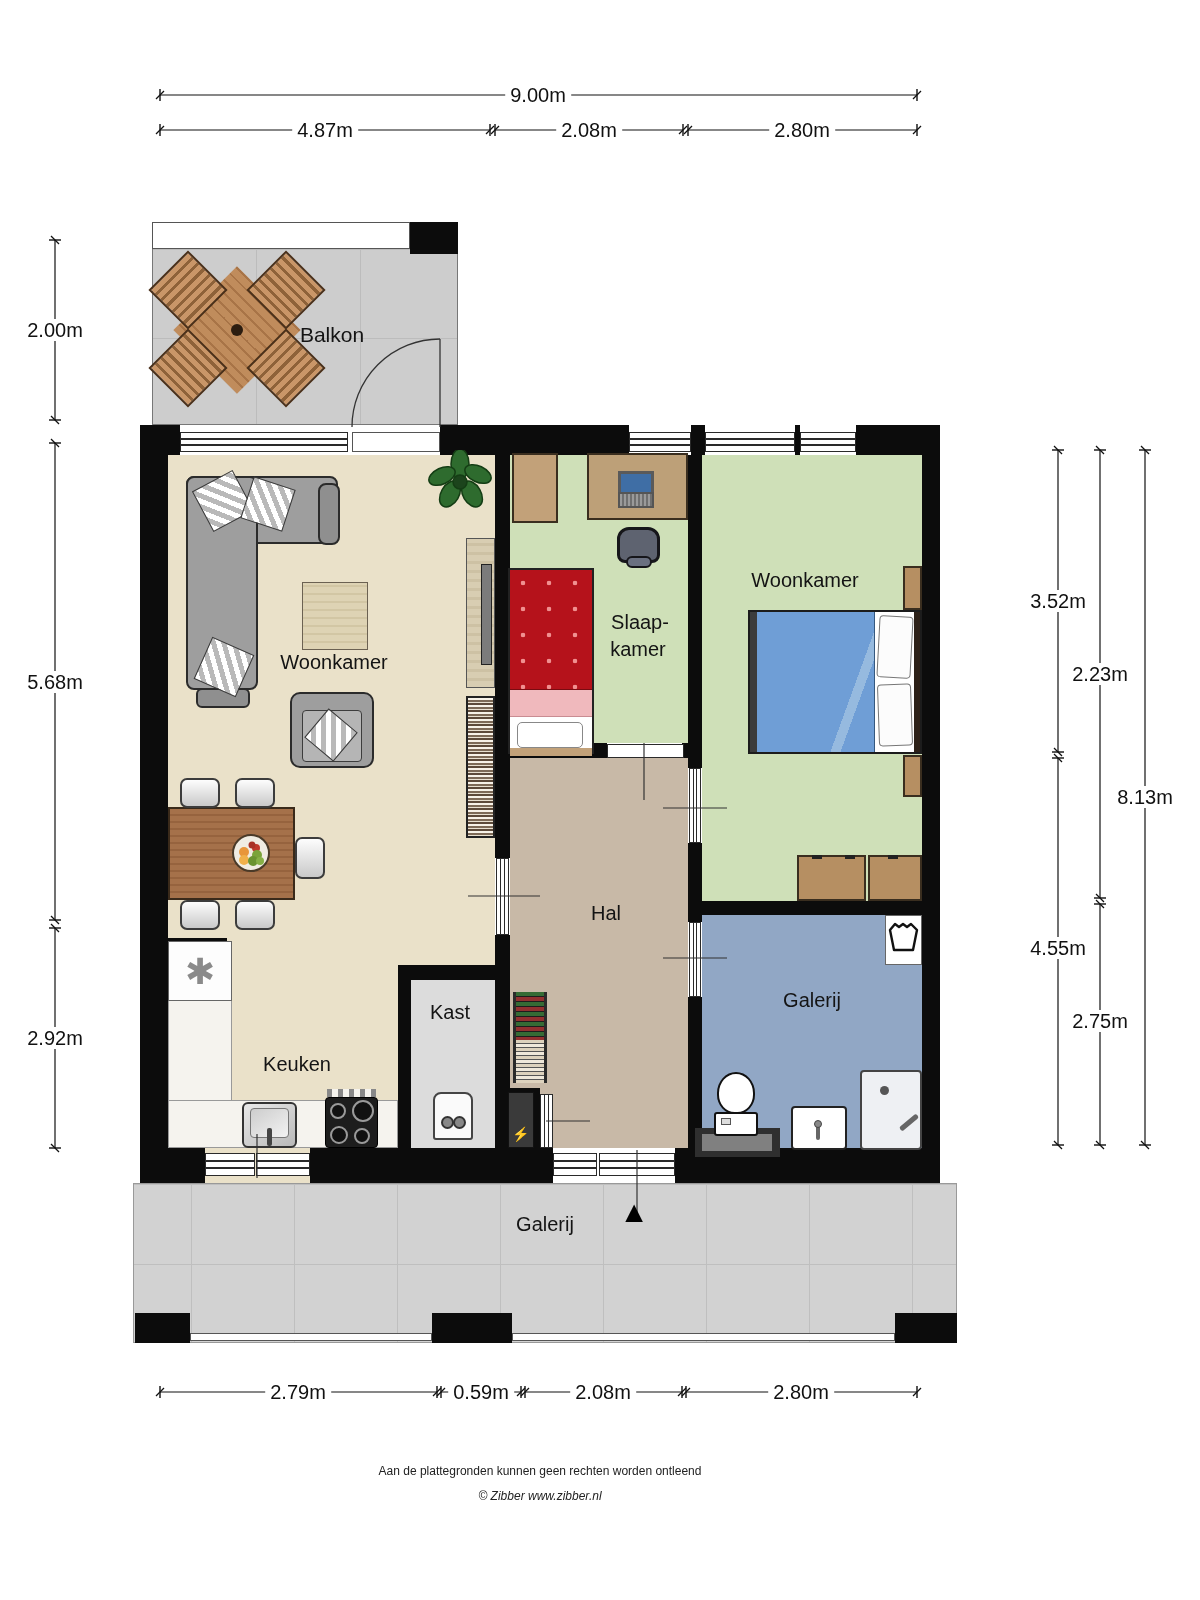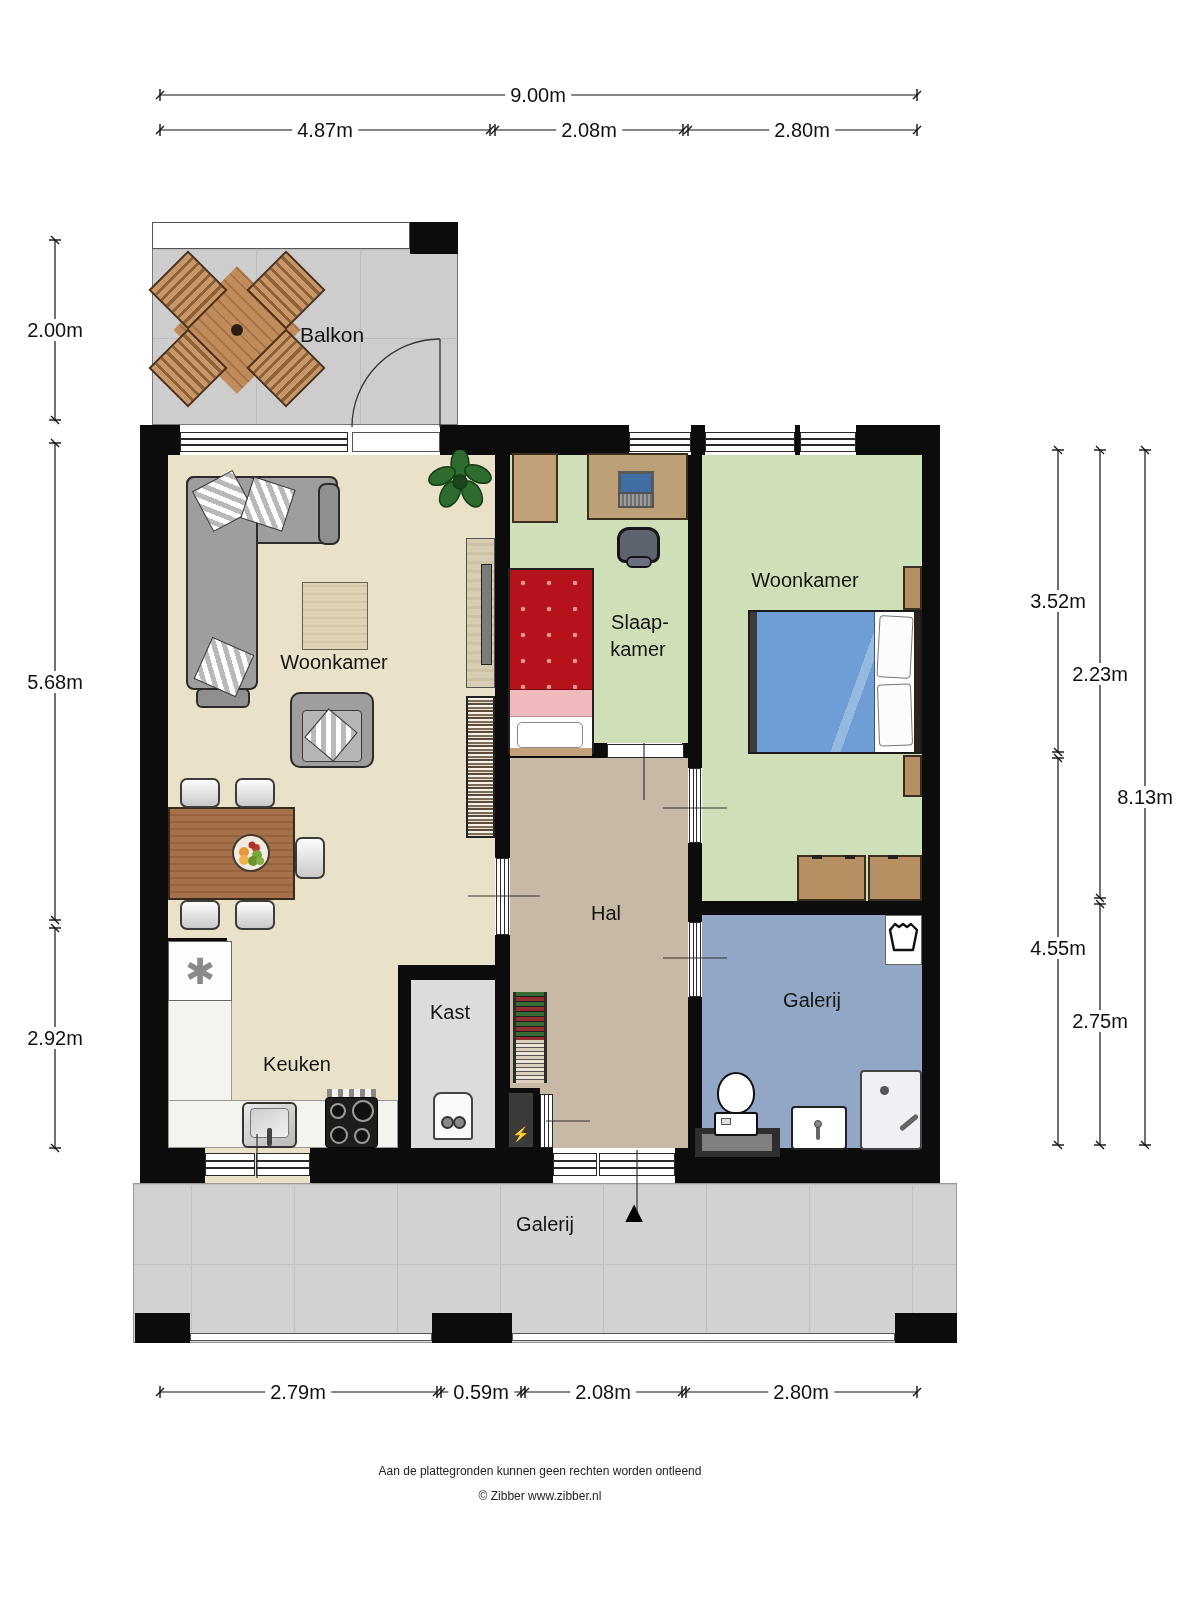--- a/index.html
+++ b/index.html
@@ -276,15 +276,15 @@
   <span class="dim" style="left:1058px;top:948px;">4.55m</span>
   <span class="dim" style="left:1100px;top:674px;">2.23m</span>
   <span class="dim" style="left:1100px;top:1021px;">2.75m</span>
   <span class="dim" style="left:1145px;top:797px;">8.13m</span>
   <span class="dim" style="left:298px;top:1392px;">2.79m</span>
   <span class="dim" style="left:481px;top:1392px;">0.59m</span>
   <span class="dim" style="left:603px;top:1392px;">2.08m</span>
   <span class="dim" style="left:801px;top:1392px;">2.80m</span>
 
   <span class="small-txt" style="left:540px;top:1464px;">Aan de plattegronden kunnen geen rechten worden ontleend</span>
-  <span class="small-txt" style="left:540px;top:1489px;">© Zibber www.zibber.nl</span>
+  <span class="small-txt" style="left:540px;top:1489px;font-style:italic;">© Zibber www.zibber.nl</span>
 
 </div>
 
 </body></html>

